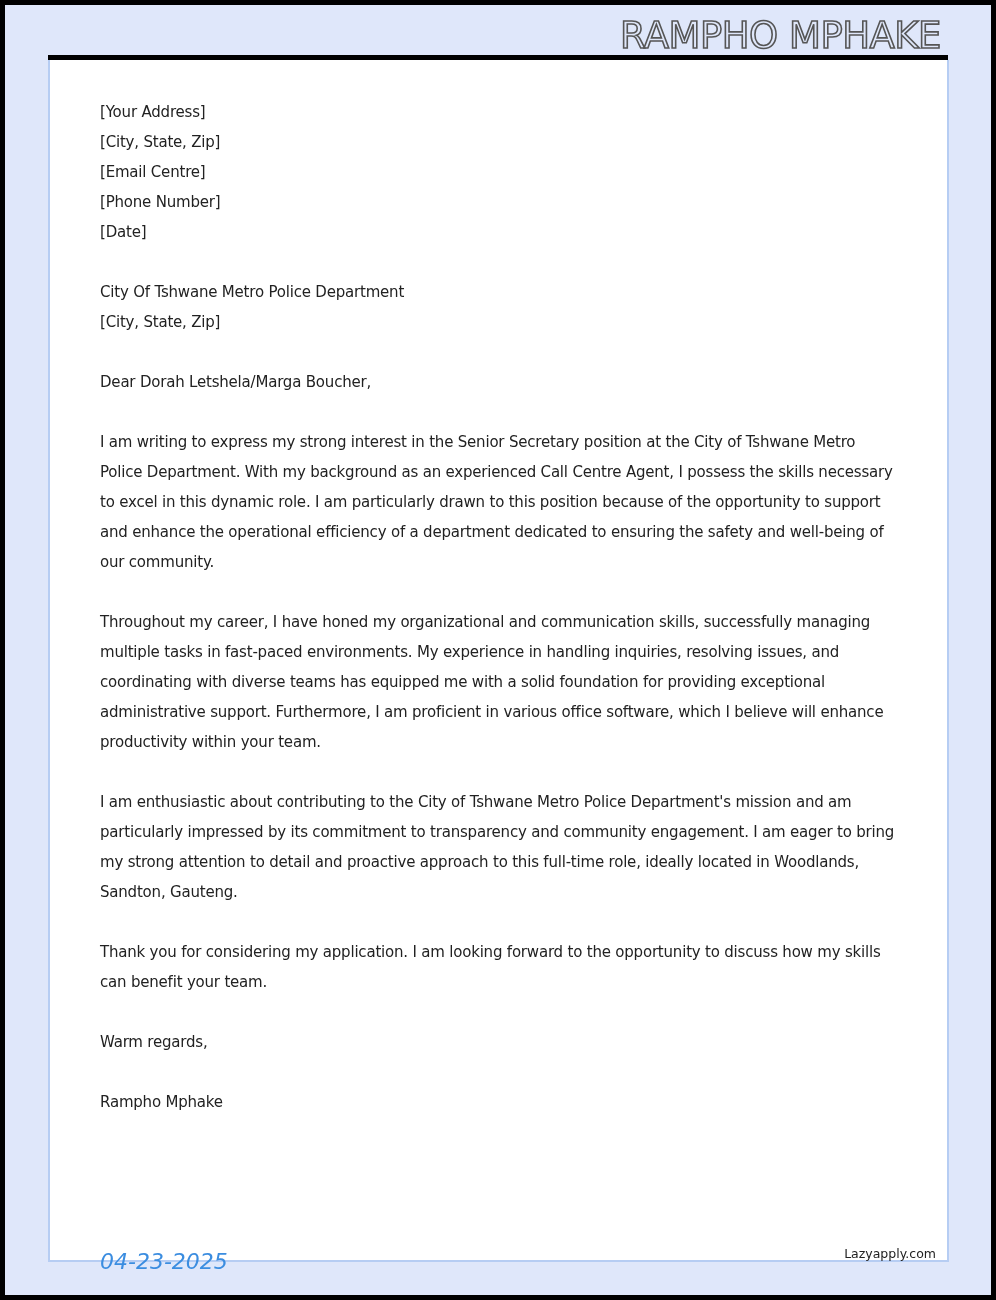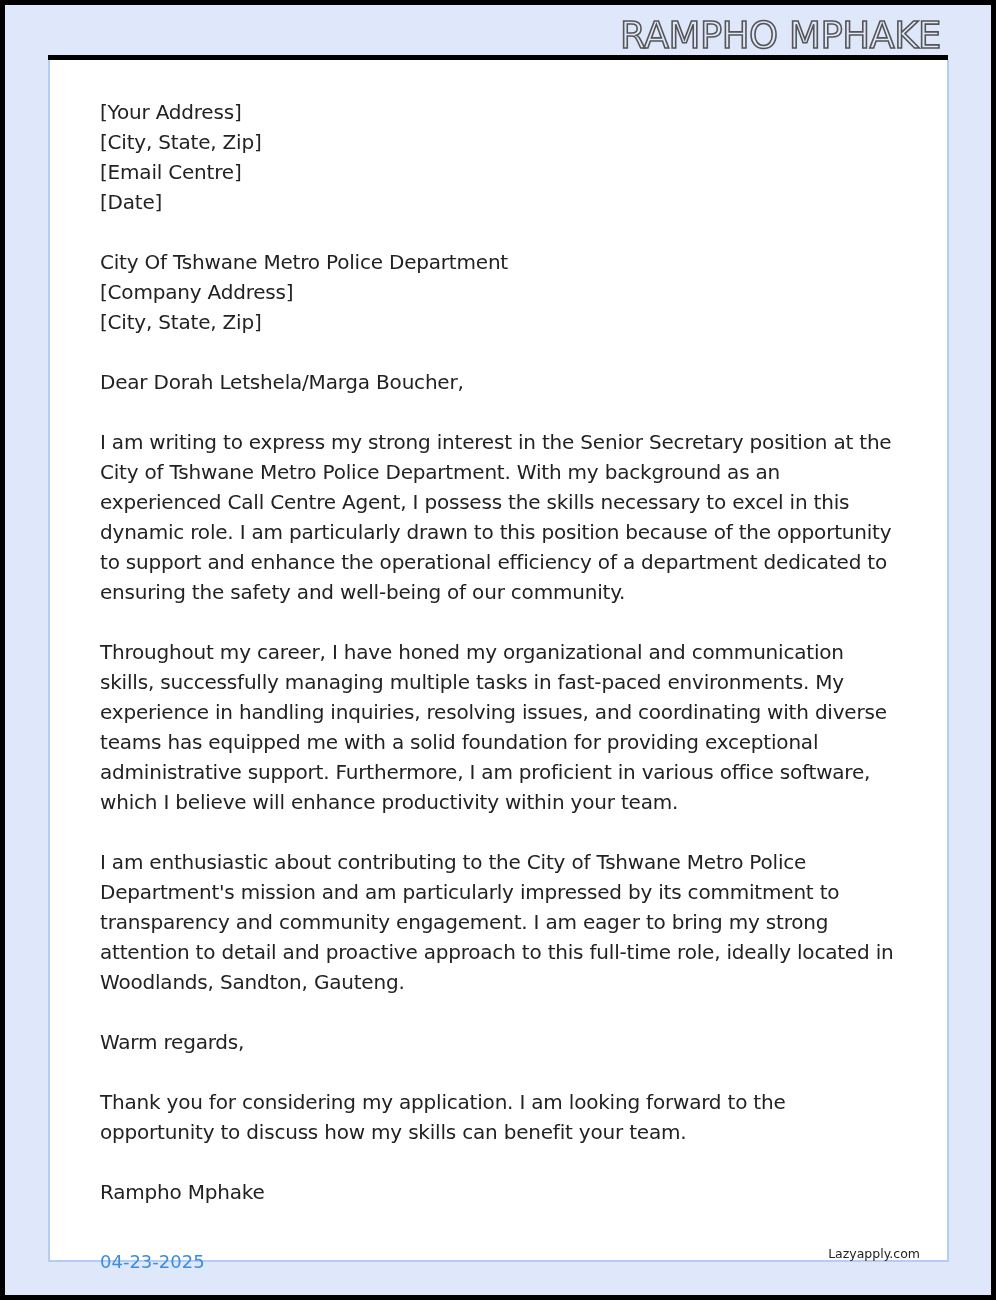--- a/index.html
+++ b/index.html
@@ -26,58 +26,58 @@
   }
   .page {
     position: absolute; left: 48px; top: 60px; width: 897px; height: 1200px;
     background: #fff;
     border-left: 2px solid #b6cdf3;
     border-right: 2px solid #b6cdf3;
     border-bottom: 2px solid #b6cdf3;
   }
   .content {
     position: absolute; left: 100px; top: 97px; width: 800px;
-    font-size: 20px; line-height: 30px; color: #222;
+    font-size: 15px; line-height: 30px; color: #222;
     letter-spacing: -0.2px;
   }
   .content p { margin: 0 0 30px 0; }
   .content .line { display: block; }
   .date-foot {
     position: absolute; left: 100px; top: 1249px;
-    font-size: 18px; color: #3b8de0; line-height: 26px;
+    font-size: 22px; color: #3b8de0; line-height: 26px; font-style: italic;
   }
   .site-foot {
-    position: absolute; right: 76px; top: 1246px;
+    position: absolute; right: 60px; top: 1246px;
     font-size: 12.5px; color: #222;
   }
 </style>
 </head>
 <body>
 
 <div class="frame">
   <div class="name-title">RAMPHO MPHAKE</div>
 </div>
 <div class="top-bar"></div>
 <div class="page"></div>
 
 <div class="content">
   <p>
     <span class="line">[Your Address]</span>
     <span class="line">[City, State, Zip]</span>
     <span class="line">[Email Centre]</span>
+    <span class="line">[Phone Number]</span>
     <span class="line">[Date]</span>
   </p>
   <p>
     <span class="line">City Of Tshwane Metro Police Department</span>
-    <span class="line">[Company Address]</span>
     <span class="line">[City, State, Zip]</span>
   </p>
   <p>Dear Dorah Letshela/Marga Boucher,</p>
   <p>I am writing to express my strong interest in the Senior Secretary position at the City of Tshwane Metro Police Department. With my background as an experienced Call Centre Agent, I possess the skills necessary to excel in this dynamic role. I am particularly drawn to this position because of the opportunity to support and enhance the operational efficiency of a department dedicated to ensuring the safety and well-being of our community.</p>
   <p>Throughout my career, I have honed my organizational and communication skills, successfully managing multiple tasks in fast-paced environments. My experience in handling inquiries, resolving issues, and coordinating with diverse teams has equipped me with a solid foundation for providing exceptional administrative support. Furthermore, I am proficient in various office software, which I believe will enhance productivity within your team.</p>
   <p>I am enthusiastic about contributing to the City of Tshwane Metro Police Department's mission and am particularly impressed by its commitment to transparency and community engagement. I am eager to bring my strong attention to detail and proactive approach to this full-time role, ideally located in Woodlands, Sandton, Gauteng.</p>
+  <p>Thank you for considering my application. I am looking forward to the opportunity to discuss how my skills can benefit your team.</p>
   <p>Warm regards,</p>
-  <p>Thank you for considering my application. I am looking forward to the opportunity to discuss how my skills can benefit your team.</p>
   <p>Rampho Mphake</p>
 </div>
 
 <div class="date-foot">04-23-2025</div>
 <div class="site-foot">Lazyapply.com</div>
 
 </body></html>

